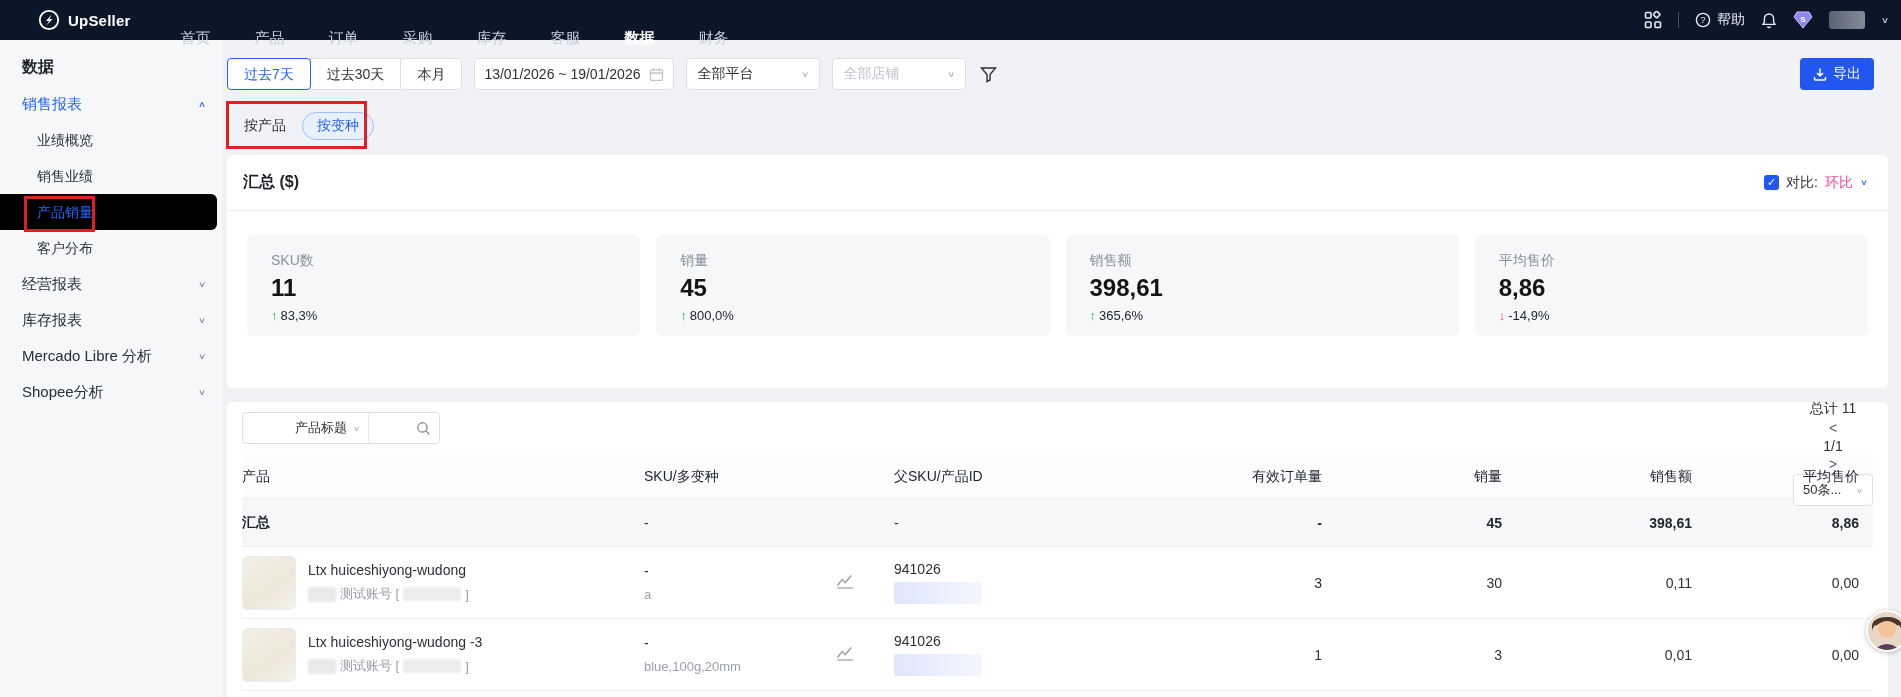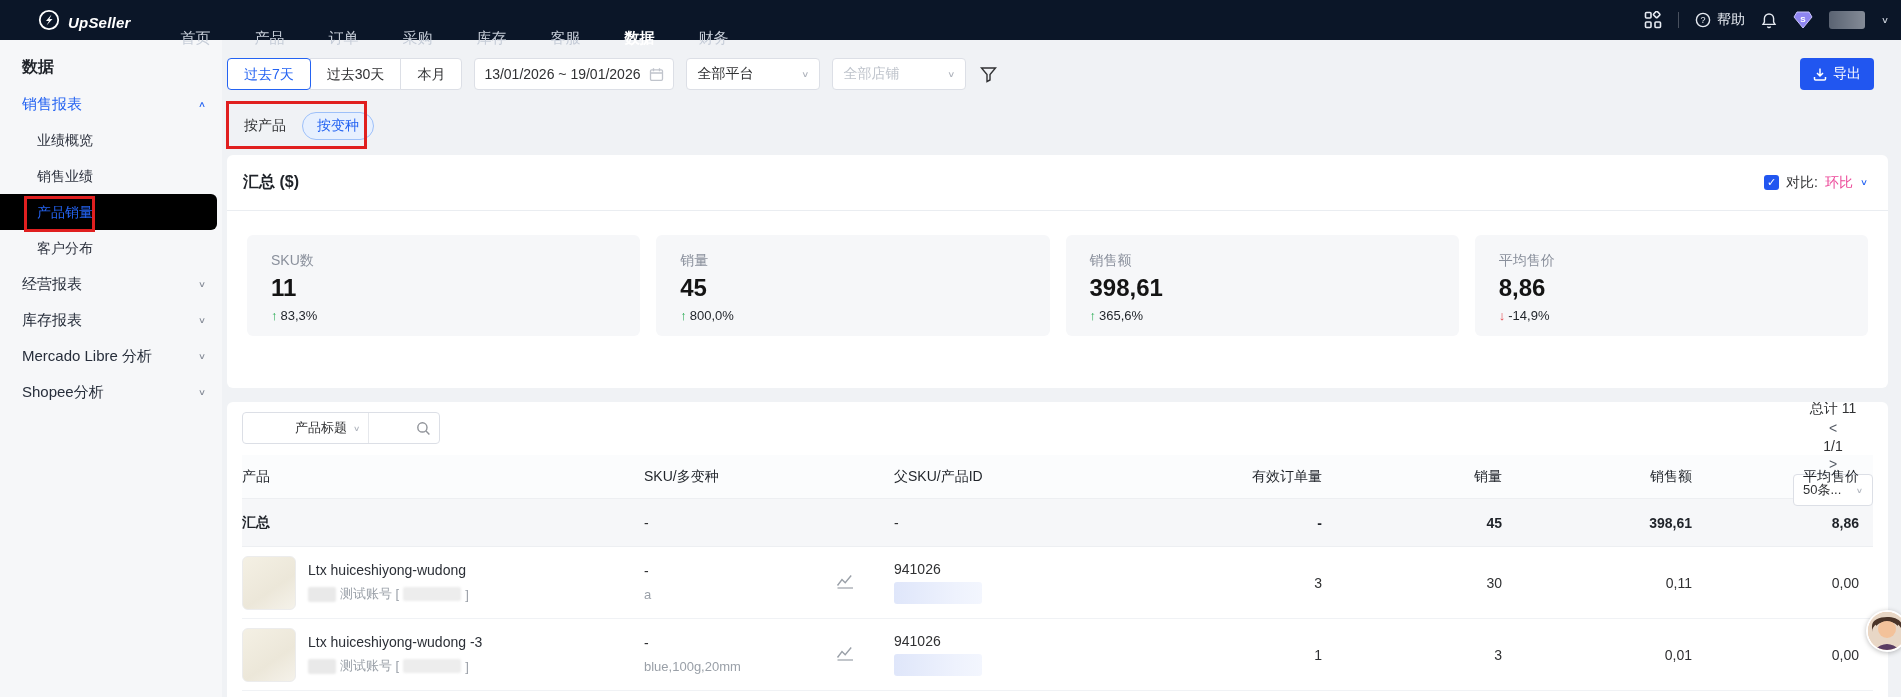--- a/index.html
+++ b/index.html
@@ -1,21 +1,21 @@
 <!DOCTYPE html>
 <html><head>
 <meta charset="utf-8">
 <style>
   * { box-sizing: border-box; margin: 0; padding: 0; }
   html,body { width:1901px; height:697px; overflow:hidden; }
   body { font-family:"Liberation Sans","DejaVu Sans",sans-serif; background:#f0f2f5; position:relative; color:#303133; }
 
   
   .navbar { position:absolute; inset:0 0 auto 0; height:40px; background:#0b1628; display:flex; align-items:center; z-index:40; }
-  .brand { display:flex; align-items:flex-end; gap:8px; padding:0 10px 0 38px; color:#fff;font-style:italic; }
+  .brand { display:flex; align-items:center; gap:8px; padding:0 10px 0 38px; color:#fff; }
   .brand-name { font-size:15px; font-weight:600; letter-spacing:.2px; }
   .nav-menu { display:flex; margin-left:18px; height:40px;margin-top:36px; }
   .nav-item { padding:0 22px; line-height:40px; font-size:15px; color:#c6cdd8; cursor:pointer; white-space:nowrap; }
   .nav-item.active { color:#fff; font-weight:bold; }
   .nav-right { margin-left:auto; display:flex; align-items:center; gap:16px; padding-right:12px; color:#e7ebf2; }
   .nav-right .vsep { width:1px; height:16px; background:rgba(255,255,255,.25); }
   .help-wrap { display:flex; align-items:center; gap:6px; font-size:14px; color:#e7ebf2; }
   .user-blur { width:36px; height:18px; border-radius:3px; background:linear-gradient(90deg,#5a6372,#848b97); filter:blur(.6px); }
   .nav-chev { font-size:11px; color:#cdd3dd; transform:scaleY(.8); }
 

